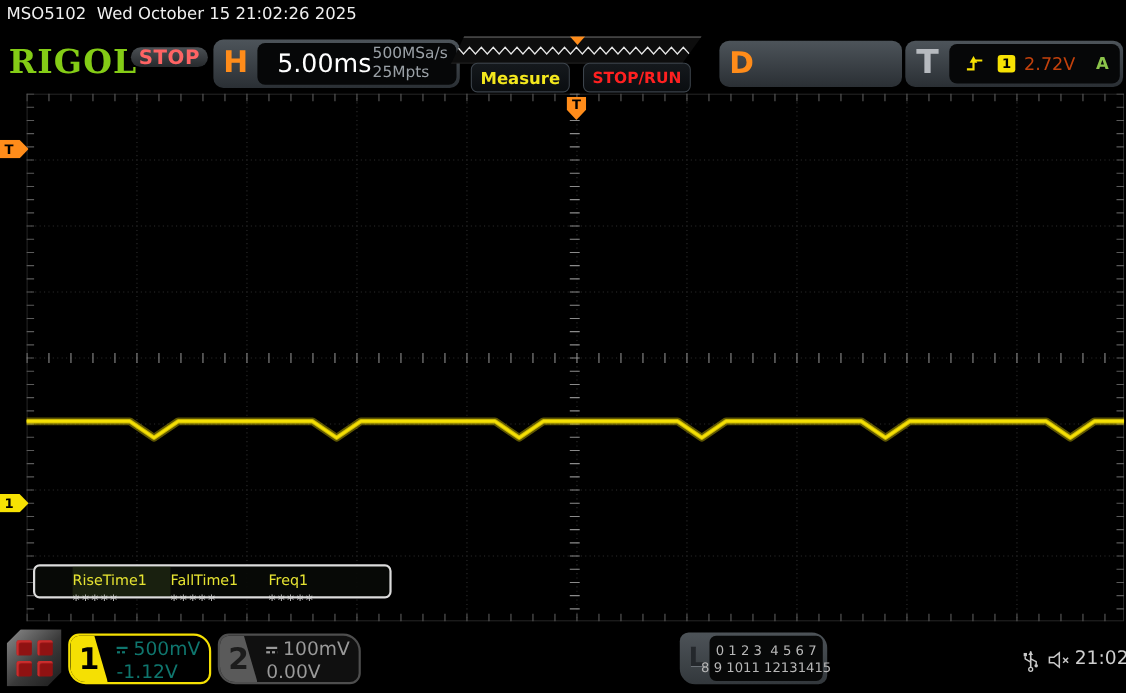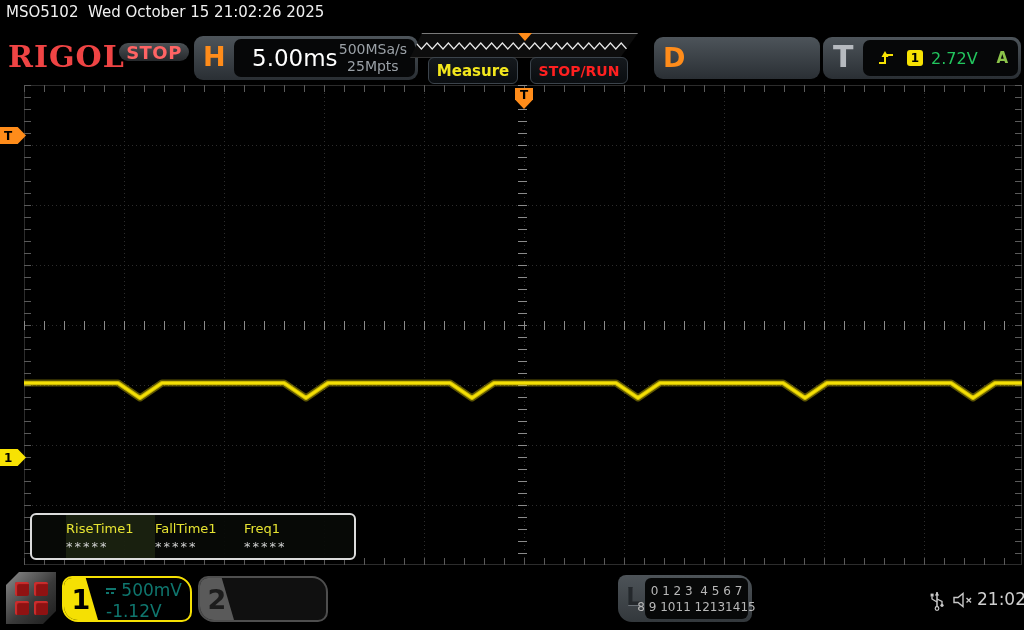--- a/index.html
+++ b/index.html
@@ -3,63 +3,63 @@
 <meta charset="utf-8">
 <style>
   html,body{margin:0;padding:0;background:#000;}
   body{width:1024px;height:630px;position:relative;overflow:hidden;
        font-family:"DejaVu Sans","Liberation Sans",sans-serif;color:#fff;}
   .abs{position:absolute;}
   
   .topbar{left:6px;top:3px;font-size:15px;color:#f0f0f0;white-space:pre;}
   
   .logo{left:8px;top:39px;font-family:"DejaVu Serif","Liberation Serif",serif;
-        font-weight:bold;font-size:30px;color:#ef4444;letter-spacing:1px;}
+        font-weight:bold;font-size:30px;color:#84cc16;letter-spacing:1px;}
   .stopbadge{left:119px;top:43px;width:70px;height:18px;border-radius:16px;
         background:linear-gradient(#4b5054,#26292c);display:flex;align-items:center;justify-content:center;
         color:#ff6464;font-weight:bold;font-size:18px;letter-spacing:.5px;}
   .graybox{background:linear-gradient(#4d545a,#2a2f34);border-radius:9px;}
   .innerblack{position:absolute;background:#060708;border-radius:7px;}
   .hbox{left:194px;top:36px;width:224px;height:44px;}
   .hlabel,.dlabel{position:absolute;left:9px;top:5px;font-size:27px;font-weight:bold;color:#ff8c1a;}
   .hinner{left:40px;top:3px;right:3px;bottom:3px;display:flex;align-items:center;}
   .tbscale{font-size:23px;color:#ffffff;margin-left:18px;}
-  .rates{position:absolute;right:8px;top:2px;text-align:center;color:#9aa0a6;font-size:14px;line-height:17px;}
+  .rates{position:absolute;right:8px;top:2px;text-align:left;color:#9aa0a6;font-size:14px;line-height:17px;}
   .preview{left:410px;top:33px;width:228px;height:25px;background:#0d0d0d;
         clip-path:polygon(12px 0,100% 0,calc(100% - 18px) 100%,0 100%);
         box-shadow:inset 0 1px 0 #7a7a7a, inset 0 -1px 0 #333;}
   .ptri{position:absolute;left:108px;top:0;width:0;height:0;border-left:7px solid transparent;
         border-right:7px solid transparent;border-top:8px solid #ff8c1a;}
   .hdrbtn{height:25px;border-radius:6px;background:linear-gradient(#15191d,#0a0d10);
         border:1px solid #3c444c;display:flex;align-items:center;justify-content:center;
         font-weight:bold;font-size:15px;}
   .measure{left:428px;top:57px;width:88px;color:#f3e71d;}
   .stoprun{left:530px;top:57px;width:96px;color:#ff2020;font-size:14px;}
   .dbox{left:654px;top:37px;width:166px;height:42px;}
   .dinner{left:41px;top:3px;right:3px;bottom:3px;display:flex;align-items:center;}
   .delayval{font-size:22px;color:#fff;margin-left:14px;}
   .tbox{left:823px;top:37px;width:198px;height:42px;}
   .tlabel{position:absolute;left:10px;top:2px;font-size:30px;font-weight:bold;color:#b6babf;}
   .tinner{left:40px;top:3px;right:3px;bottom:3px;display:flex;align-items:center;}
   .trigbadge{width:16px;height:16px;background:#f7e203;color:#000;border-radius:3px;
         font-size:12px;font-weight:bold;display:flex;align-items:center;justify-content:center;margin-left:12px;}
-  .triglevel{color:#22c55e;font-size:16px;margin-left:8px;}
+  .triglevel{color:#c2410c;font-size:16px;margin-left:8px;}
   .trigmode{position:absolute;right:10px;color:#8bc34a;font-size:15px;font-weight:bold;}
   
   .grat{left:24px;top:85px;width:998px;height:480px;background:#000;}
   .marker{width:22px;height:17px;display:flex;align-items:center;justify-content:flex-start;
         padding-left:4px;font-size:12px;font-weight:bold;color:#000;
         clip-path:polygon(0 0,68% 0,100% 50%,68% 100%,0 100%);}
   .mtrig{left:0;top:127px;background:#ff8c1a;}
   .mch1{left:0;top:449px;background:#f7e203;}
   .mtpos{left:515px;top:88px;width:18px;height:21px;background:#ff8c1a;color:#000;
         font-size:12px;font-weight:bold;display:flex;align-items:flex-start;justify-content:center;
         clip-path:polygon(0 0,100% 0,100% 55%,50% 100%,0 55%);}
   
-  .meas{left:30px;top:513px;width:326px;height:47px;border:2px solid #dcdcdc;border-radius:6px;
+  .meas{left:30px;top:513px;width:326px;height:31px;border:2px solid #dcdcdc;border-radius:6px;
         background:rgba(8,10,6,.92);display:flex;padding-left:34px;box-sizing:border-box;}
   .mcol{width:89px;padding-top:6px;}
   .mcol.sel{background:rgba(70,85,35,.30);}
   .mlabel{color:#e6e332;font-size:13px;}
   .mval{color:#d0d0d0;font-size:13px;letter-spacing:2px;margin-top:3px;}
   
   .menuicon{left:6px;top:572px;width:50px;height:52px;
         background:linear-gradient(135deg,#8c8c8c,#3a3a3a 55%,#1b1b1b);
         clip-path:polygon(13px 0,100% 0,100% calc(100% - 13px),calc(100% - 13px) 100%,0 100%,0 13px);
         display:grid;grid-template-columns:14px 14px;grid-template-rows:14px 14px;gap:5px;
@@ -205,20 +205,30 @@
           <span class="d"></span>
         </span>
       <span>500mV</span>
     </div>
     <div class="chrow2">-1.12V</div>
   </div>
 </div>
 
 <div class="abs chbox ch2">
   <div class="chtab">2</div>
+  <div class="chcontent">
+    <div class="chrow1">
+      <span class="dcicon">
+          <span class="s"></span>
+          <span class="d"></span>
+        </span>
+      <span>100mV</span>
+    </div>
+    <div class="chrow2">0.00V</div>
+  </div>
 </div>
 
 <div class="abs lbox">
   <span class="llabel">L</span>
   <div class="innerblack linner">
     <div>0 1 2 3  4 5 6 7</div>
     <div>8 9 1011 12131415</div>
   </div>
 </div>
 

